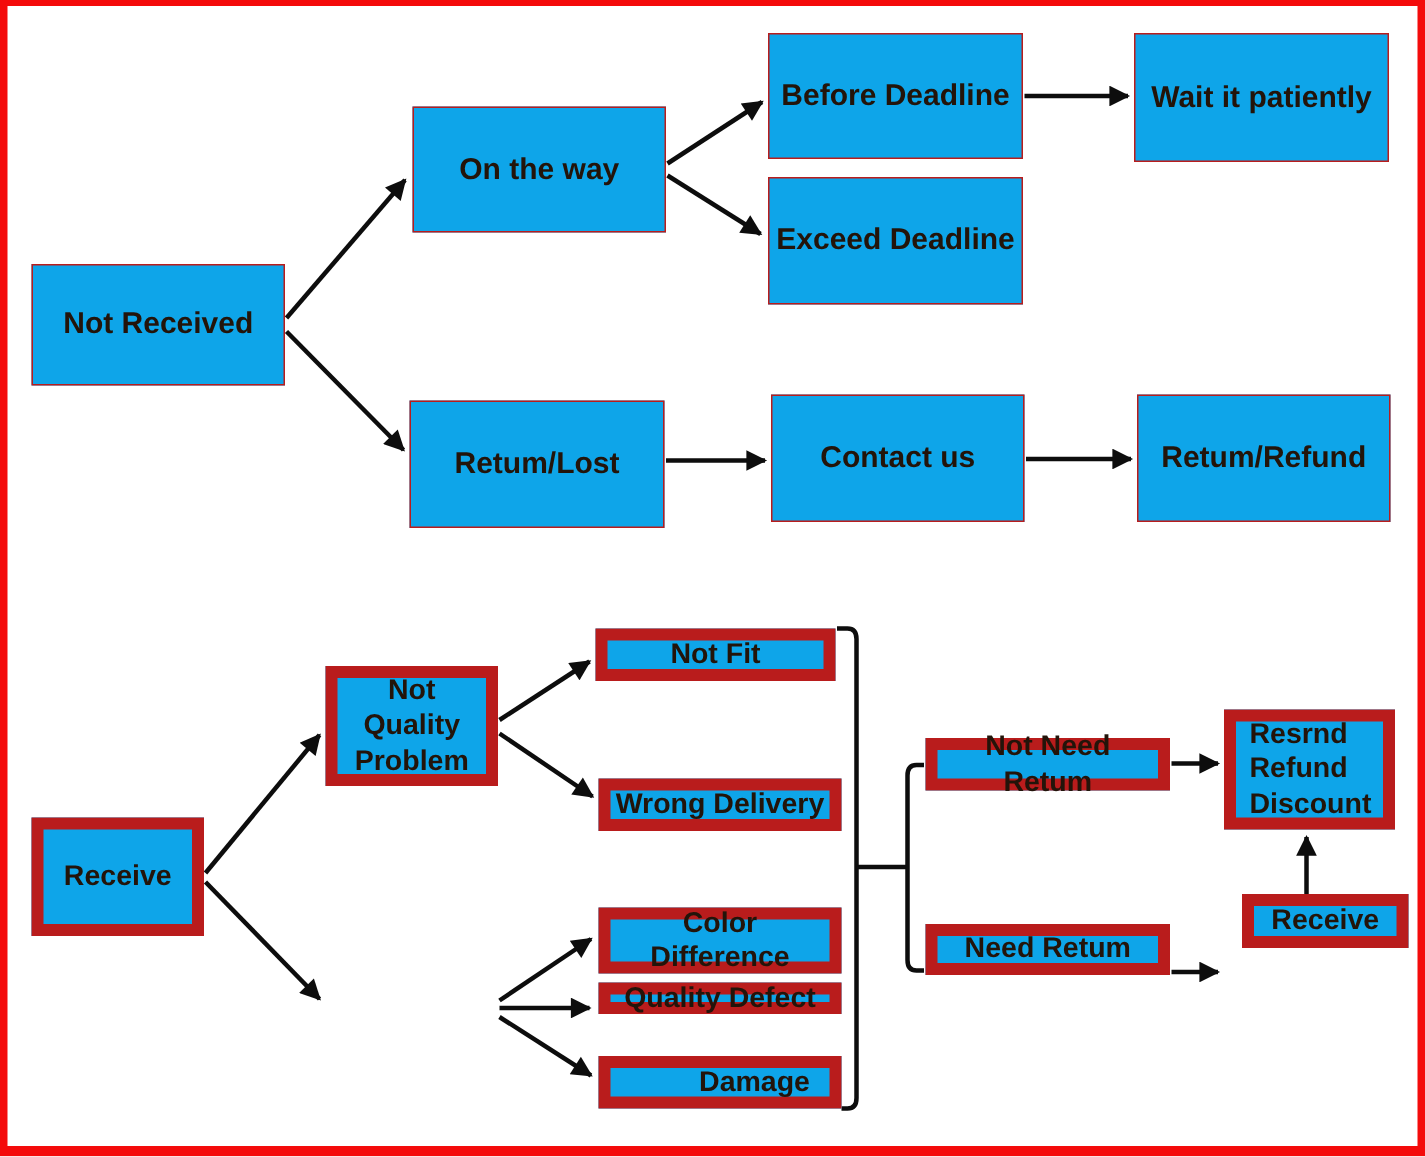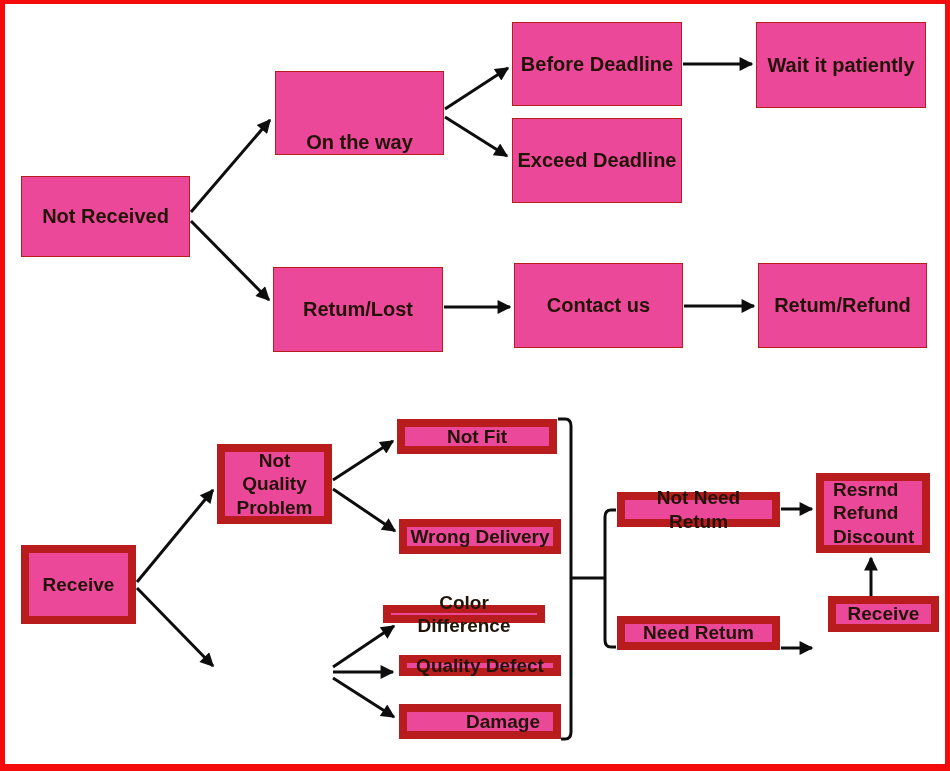--- a/index.html
+++ b/index.html
@@ -22,55 +22,55 @@
   }
   svg.connectors {
     position: absolute;
     left: 0; top: 0;
     width: 950px; height: 771px;
     z-index: 5;
   }
   .node {
     position: absolute;
     box-sizing: border-box;
-    background: #ec4899;
+    background: #0ea5e9;
     border: 8px solid #b91c1c;
     color: #23140a;
     font-weight: bold;
     display: flex;
     align-items: center;
     justify-content: center;
     text-align: center;
     line-height: 1.22;
     z-index: 10;
   }
   .node--lg { font-size: 20px; border-width: 1px; }
   .node--sm { font-size: 19px; }
   .node--left {
     justify-content: flex-start;
     text-align: left;
     padding-left: 9px;
     padding-right: 4px;
   }
   
   .n-not-received   { left: 21px;  top: 176px; width: 169px; height: 81px; }
-  .n-on-the-way     { left: 275px; top: 71px;  width: 169px; height: 84px; align-items: flex-end; }
+  .n-on-the-way     { left: 275px; top: 71px;  width: 169px; height: 84px; }
   .n-retum-lost     { left: 273px; top: 267px; width: 170px; height: 85px; }
   .n-before-deadline{ left: 512px; top: 22px;  width: 170px; height: 84px; }
   .n-wait-patiently { left: 756px; top: 22px;  width: 170px; height: 86px; }
   .n-exceed-deadline{ left: 512px; top: 118px; width: 170px; height: 85px; }
   .n-contact-us     { left: 514px; top: 263px; width: 169px; height: 85px; }
   .n-retum-refund   { left: 758px; top: 263px; width: 169px; height: 85px; }
   
   .n-received       { left: 21px;  top: 545px; width: 115px; height: 79px; }
   .n-not-quality    { left: 217px; top: 444px; width: 115px; height: 80px; }
   .n-quality        { left: 217px; top: 632px; width: 115px; height: 81px; }
   .n-not-fit        { left: 397px; top: 419px; width: 160px; height: 35px; }
   .n-wrong-delivery { left: 399px; top: 519px; width: 162px; height: 35px; }
-  .n-color-diff     { left: 383px; top: 605px; width: 162px; height: 18px; }
+  .n-color-diff     { left: 399px; top: 605px; width: 162px; height: 44px; }
   .n-quality-defect { left: 399px; top: 655px; width: 162px; height: 21px; text-align: right; }
   .n-damage         { left: 399px; top: 704px; width: 162px; height: 35px; padding-left: 46px; }
   .n-not-need-retum { left: 617px; top: 492px; width: 163px; height: 35px; }
   .n-resrnd         { left: 816px; top: 473px; width: 114px; height: 80px; }
   .n-need-retum     { left: 617px; top: 616px; width: 163px; height: 34px; }
   .n-receive        { left: 816px; top: 596px; width: 111px; height: 36px; margin-left: 12px; }
 </style>
 </head>
 <body>
 

